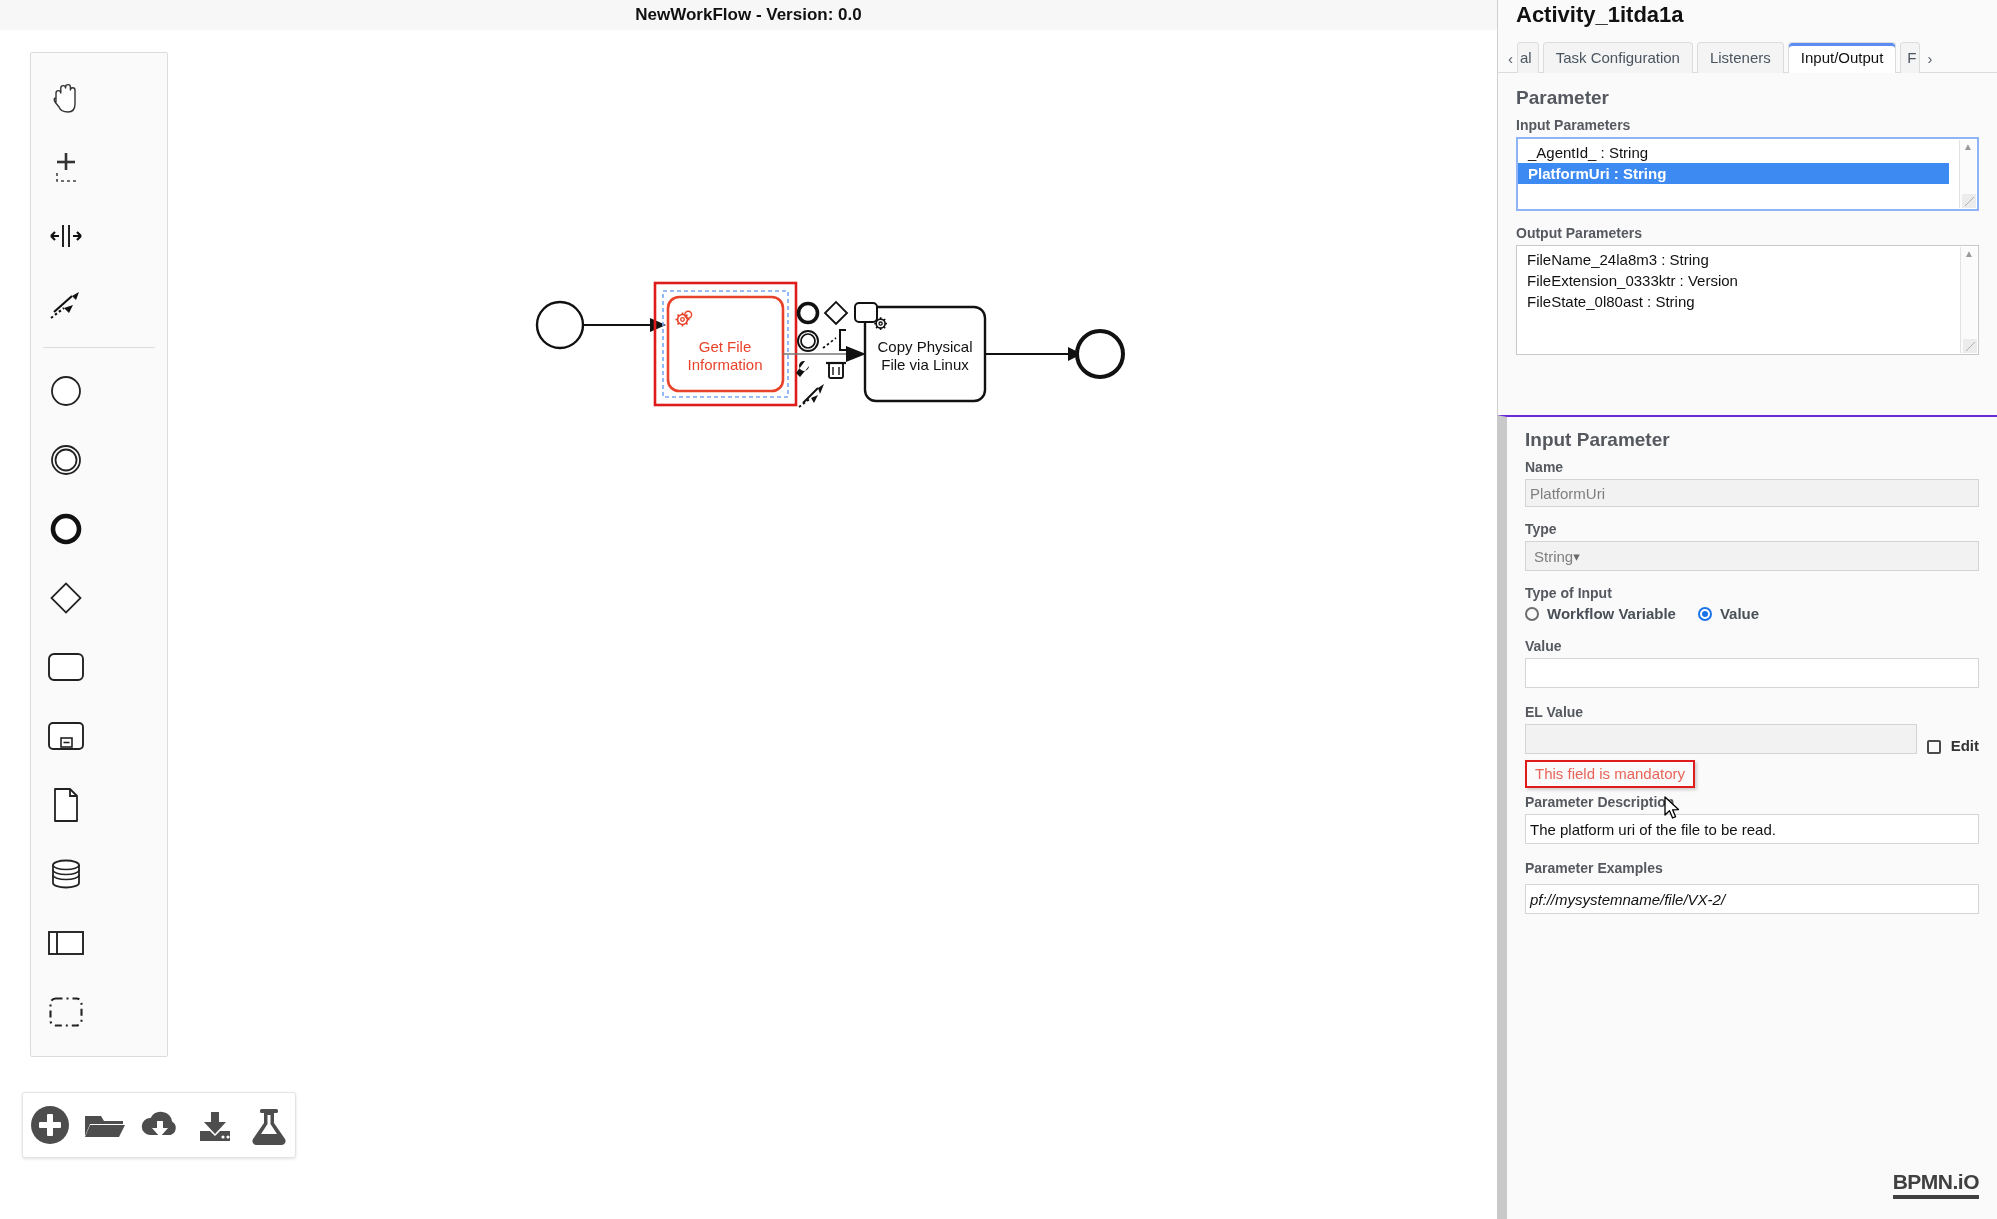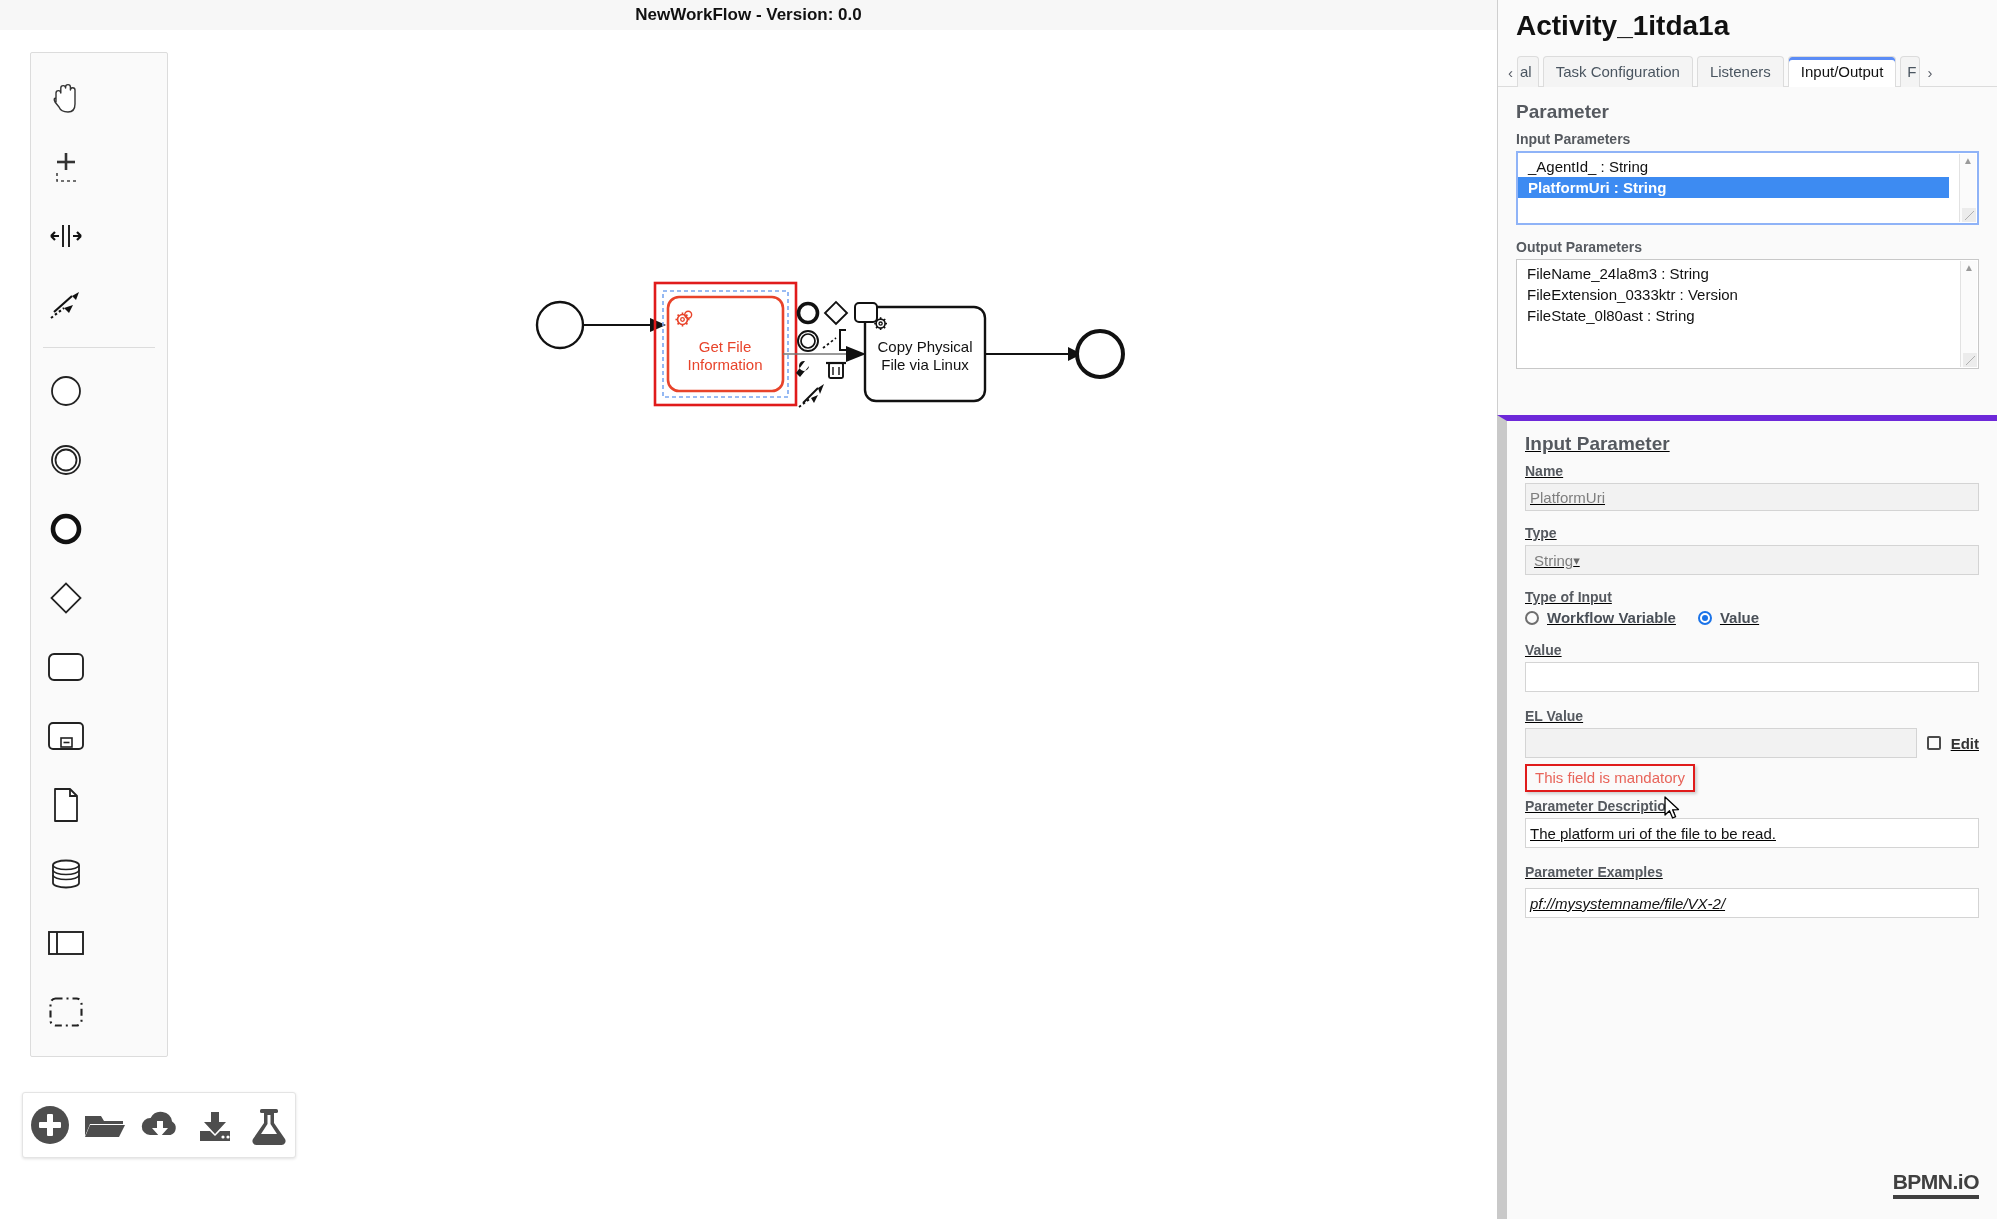--- a/index.html
+++ b/index.html
@@ -51,22 +51,22 @@
   
   .diagram { position: absolute; left: 0; top: 0; width: 1497px; height: 1189px; }
 
   
   .panel {
     position: absolute; left: 1497px; top: 0; width: 500px; height: 1219px;
     background: #fafafa; border-left: 1px solid #cfcfcf;
     box-sizing: border-box; overflow: hidden;
   }
   .panel-title {
-    font-size: 28px; font-weight: bold; color: #111;
-    padding: 10px 0 10px 18px;
+    font-size: 22px; font-weight: bold; color: #111;
+    padding: 2px 0 10px 18px;
   }
   .tabbar {
     display: flex; align-items: flex-end; height: 34px;
     padding-left: 6px; border-bottom: 1px solid #dcdcdc;
     background: #fafafa;
   }
   .tab-arrow {
     color: #555a64; font-size: 15px; padding: 0 4px 6px 4px; cursor: pointer;
     line-height: 1;
   }
@@ -118,22 +118,22 @@
     background: #ececec; cursor: nwse-resize;
   }
   .resize-grip::after {
     content: ""; position: absolute; right: 2px; bottom: 2px;
     width: 9px; height: 9px;
     background: linear-gradient(135deg, transparent 45%, #b0b0b0 45%, #b0b0b0 55%, transparent 55%);
   }
 
   .subpanel {
     position: absolute; left: 1497px; top: 415px; width: 500px; height: 804px;
-    background: #fafafa; border-top: 6px solid #6d28d9;
-    border-left: 10px solid #c9c9c9; box-sizing: border-box; text-decoration: underline;
+    background: #fafafa; border-top: 2px solid #6d28d9;
+    border-left: 10px solid #c9c9c9; box-sizing: border-box;
   }
 
   .txtinput {
     margin: 0 18px; height: 28px; background: #ffffff;
     border: 1px solid #d4d4d4; box-sizing: border-box;
     font-size: 15px; color: #111; display: flex; align-items: center;
     padding-left: 4px; white-space: nowrap; overflow: hidden;
   }
   .txtinput.disabled { background: #f2f2f2; color: #7e7e7e; }
   .txtinput.italic { font-style: italic; }
@@ -150,21 +150,21 @@
     width: 14px; height: 14px; border: 2px solid #6e6e6e;
     border-radius: 50%; box-sizing: border-box; flex: none; cursor: pointer;
   }
   .radio.on { border-color: #1a73e8; background: #ffffff; position: relative; }
   .radio.on::after {
     content: ""; position: absolute; left: 2px; top: 2px;
     width: 6px; height: 6px; border-radius: 50%; background: #1a73e8;
   }
   .radio-label { font-size: 15px; font-weight: bold; color: #494f57; margin-right: 14px; }
 
-  .elrow { display: flex; align-items: center; margin: 0 18px; gap: 10px; }
+  .elrow { display: flex; align-items: flex-end; margin: 0 18px; gap: 10px; }
   .elrow .txtinput { margin: 0; flex: 1; background: #f2f2f2; }
   .checkbox {
     width: 14px; height: 14px; border: 2px solid #4a4a4a;
     box-sizing: border-box; flex: none; cursor: pointer; border-radius: 2px;
   }
   .cb-label { font-size: 15px; font-weight: bold; color: #333; }
 
   .mandatory {
     margin: 6px 18px 0 18px; display: inline-block;
     border: 2px solid #e01b1b; color: #e8645a; background: #fafafa;

